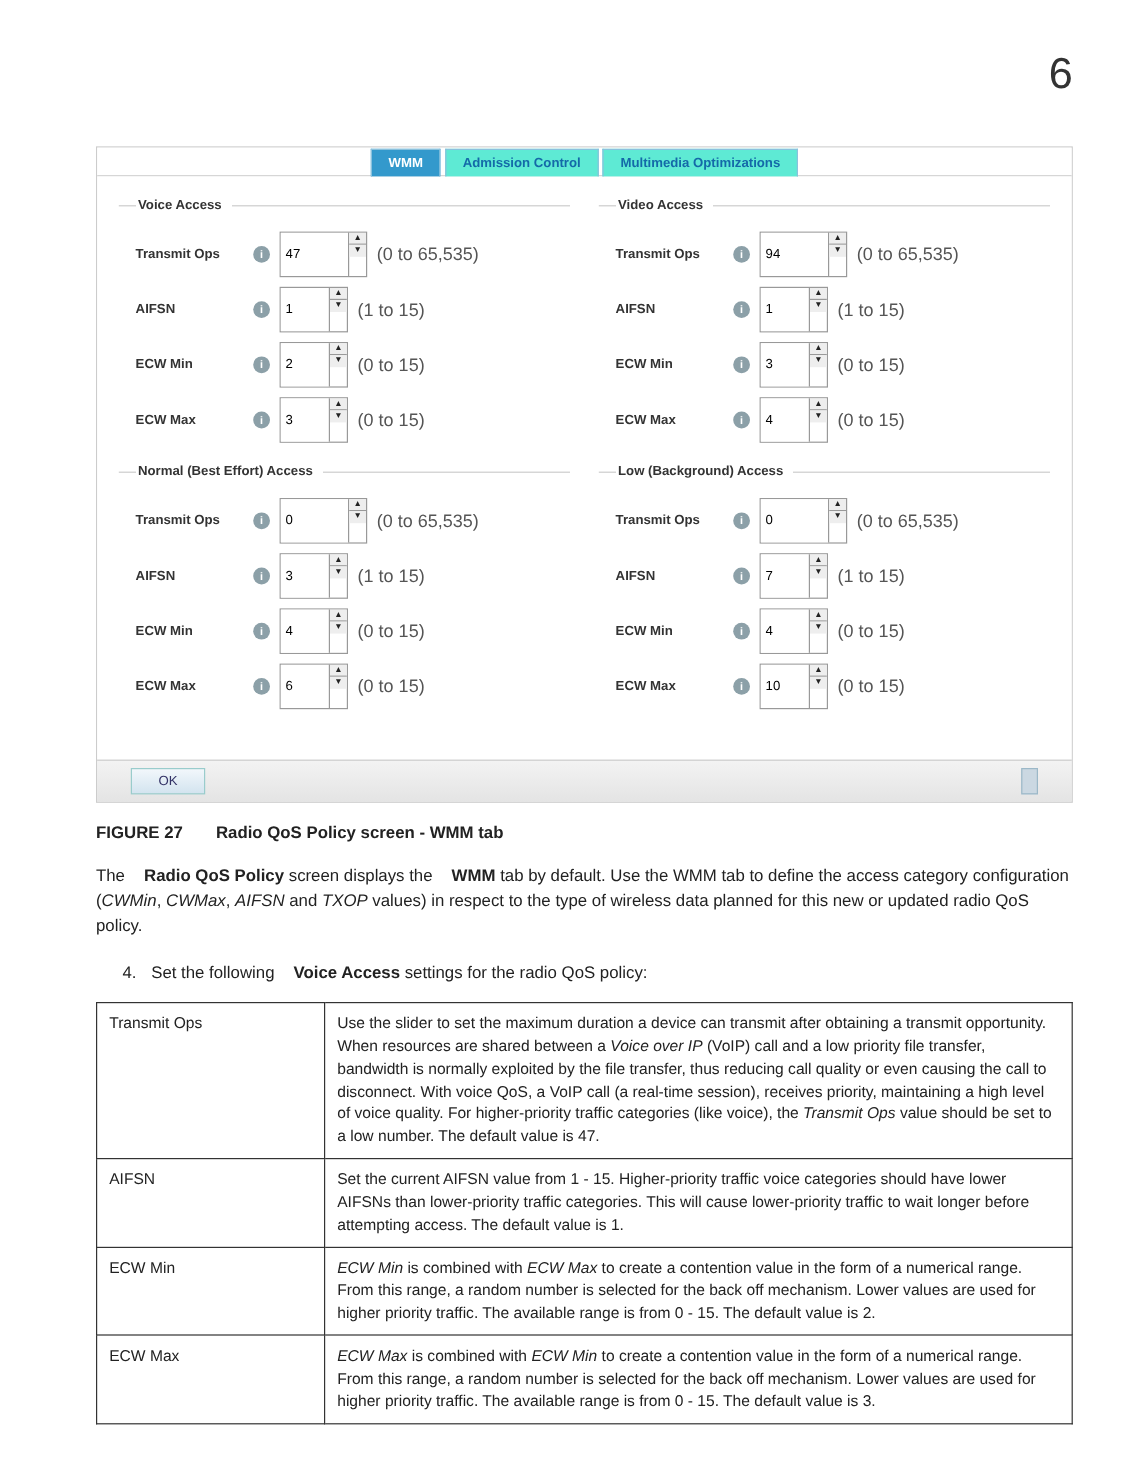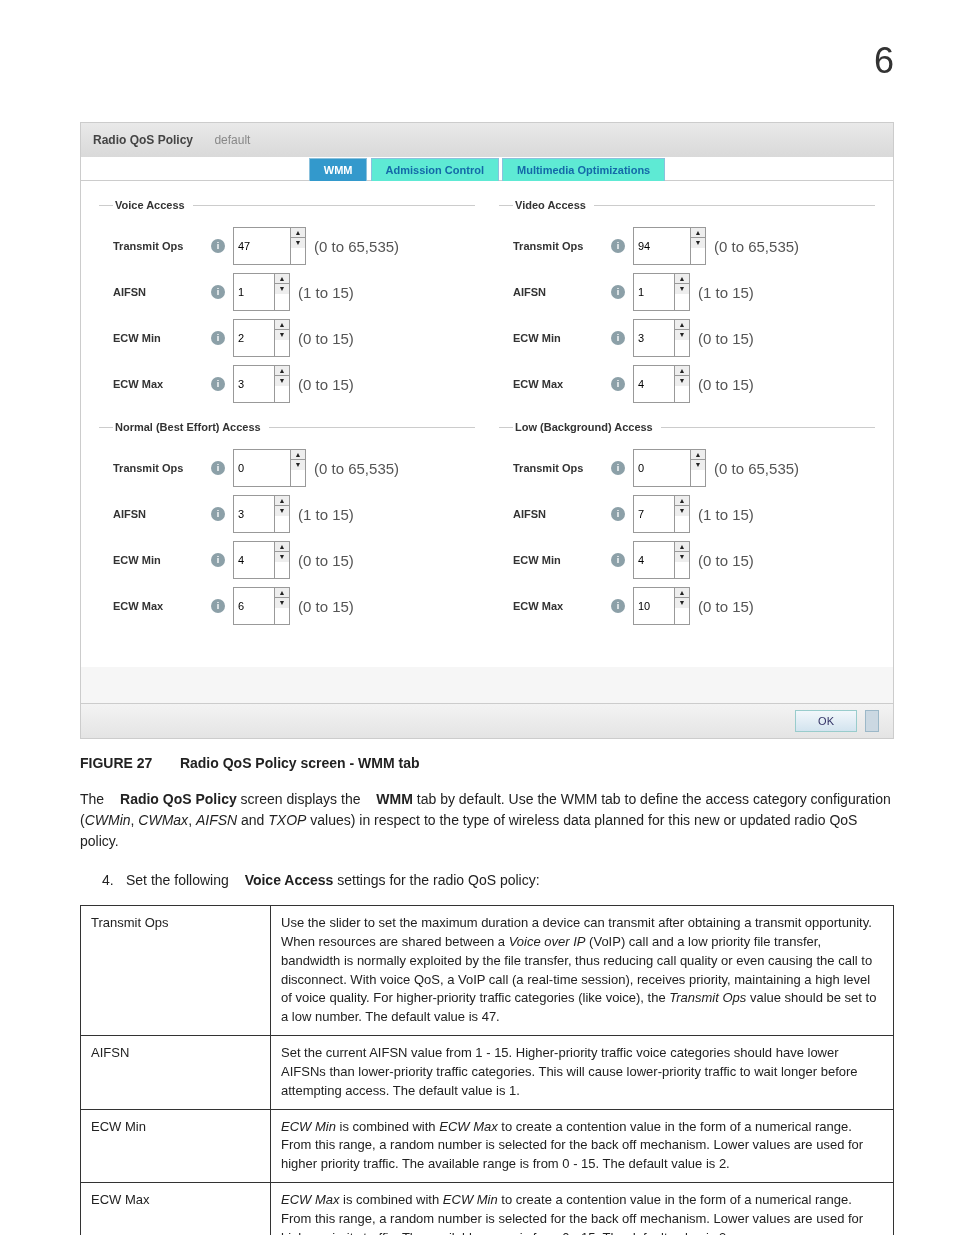--- a/index.html
+++ b/index.html
@@ -106,28 +106,27 @@
     font-size: 7px;
     line-height: 10px;
     text-align: center;
     cursor: pointer;
     background: #eee;
   }
   .spin-btns span:first-child { border-bottom: 1px solid #999; }
   .hint { margin-left: 8px; font-size: 15px; color: #555; }
   .button-bar {
     background: linear-gradient(#f3f3f3, #e4e4e4);
-    padding: 6px 14px;
+    padding: 6px 28px;
     text-align: right;
     border-top: 1px solid #ccc;
     display: flex;
-    justify-content: flex-end;
+    justify-content: space-between;
     align-items: stretch;
     gap: 8px;
-    margin-top: 36px;
   }
   .ok-btn {
     background: linear-gradient(#f2f7fb, #d3e4ef);
     border: 1px solid #9cc;
     color: #336;
     font-size: 11px;
     padding: 4px 22px;
     cursor: pointer;
   }
   .right-edge { width: 14px; background: #cbd8e2; border: 1px solid #9cb8c8; }
@@ -153,24 +152,20 @@
     width: 190px;
     font-weight: 500;
   }
 </style>
 </head>
 <body>
 
 <div class="page-number">6</div>
 
 <div class="screenshot">
-  <div class="titlebar">
-    <span class="tb-label">Radio QoS Policy</span>
-    <span class="tb-value">default</span>
-  </div>
   <div class="tabs-row">
     <span class="tab active">WMM</span>
     <span class="tab">Admission Control</span>
     <span class="tab">Multimedia Optimizations</span>
   </div>
 
   <div class="form-body">
 
     <div class="col">
       <fieldset>

